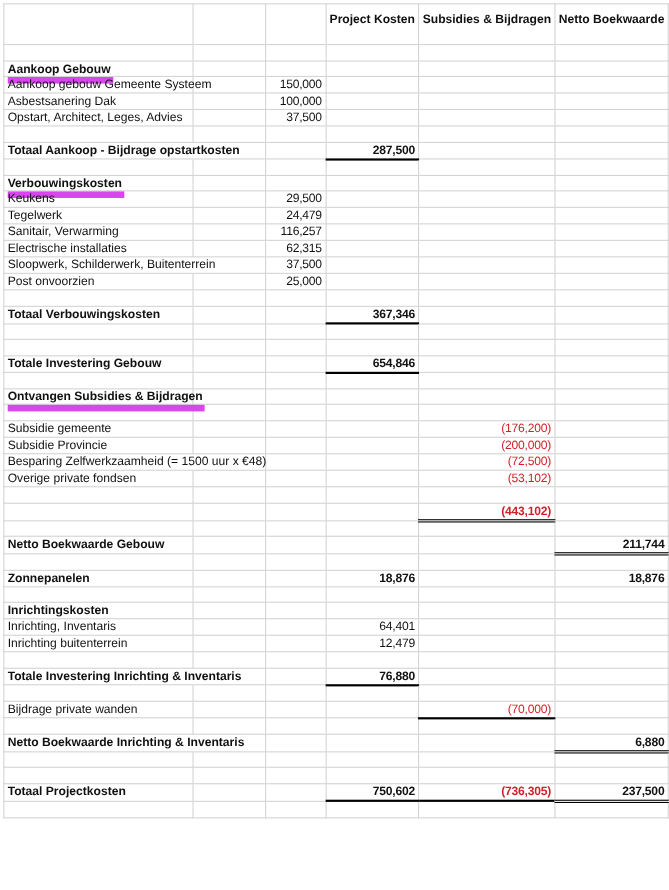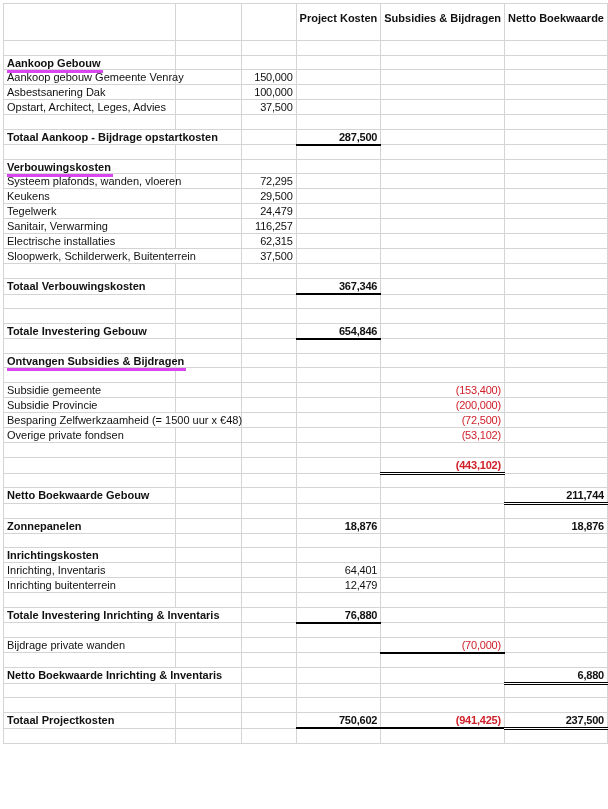--- a/index.html
+++ b/index.html
@@ -12,21 +12,21 @@
   .sheet td {
     border: 1px solid #d4d4d4; padding: 0 3px; height: 14.6px; line-height: 14px;
     white-space: nowrap; overflow: visible; box-sizing: border-box;
   }
   .sheet tr.hdr td { height: 37px; vertical-align: top; padding-top: 7px; line-height: 14px; }
   .sheet td.lbl { position: relative; }
   .sheet td.lbl span.ov { position: absolute; left: 3px; top: 0; white-space: nowrap; z-index: 2; background: transparent; }
   .sheet td.num { text-align: right; font-family: "Liberation Sans Narrow", "Liberation Sans", sans-serif; letter-spacing: -0.2px; }
   .hcell { text-align: center; font-weight: bold; }
   .bold { font-weight: bold; }
-  .ul span.ov { border-bottom: 3px solid #d946ef; padding-right: 2px; }
+  .ul span.ov { border-bottom: 6px solid #d946ef; padding-right: 2px; }
   .red { color: #d0202a; }
   .tb { border-top: 1.5px solid #000 !important; }
   .bb { border-bottom: 2px solid #000 !important; }
   .dbl { border-bottom: 3px double #000 !important; }
   .noline-left { border-left-color: transparent !important; }
   .noline-right { border-right-color: transparent !important; }
 </style>
 </head>
 <body>
 
@@ -61,21 +61,21 @@
           <span class="ov">Aankoop Gebouw</span>
         </td>
         <td></td>
         <td></td>
         <td></td>
         <td></td>
         <td></td>
       </tr>
       <tr>
         <td class="lbl">
-          <span class="ov">Aankoop gebouw Gemeente Venray</span>
+          <span class="ov">Aankoop gebouw Gemeente Systeem</span>
         </td>
         <td></td>
         <td class="num">150,000</td>
         <td></td>
         <td></td>
         <td></td>
       </tr>
       <tr>
         <td class="lbl">
           <span class="ov">Asbestsanering Dak</span>
@@ -127,30 +127,20 @@
           <span class="ov">Verbouwingskosten</span>
         </td>
         <td></td>
         <td></td>
         <td></td>
         <td></td>
         <td></td>
       </tr>
       <tr>
         <td class="lbl">
-          <span class="ov">Systeem plafonds, wanden, vloeren</span>
-        </td>
-        <td></td>
-        <td class="num">72,295</td>
-        <td></td>
-        <td></td>
-        <td></td>
-      </tr>
-      <tr>
-        <td class="lbl">
           <span class="ov">Keukens</span>
         </td>
         <td></td>
         <td class="num">29,500</td>
         <td></td>
         <td></td>
         <td></td>
       </tr>
       <tr>
         <td class="lbl">
@@ -186,20 +176,30 @@
         <td class="lbl noline-right">
           <span class="ov">Sloopwerk, Schilderwerk, Buitenterrein</span>
         </td>
         <td class="noline-left"></td>
         <td class="num">37,500</td>
         <td></td>
         <td></td>
         <td></td>
       </tr>
       <tr>
+        <td class="lbl">
+          <span class="ov">Post onvoorzien</span>
+        </td>
+        <td></td>
+        <td class="num">25,000</td>
+        <td></td>
+        <td></td>
+        <td></td>
+      </tr>
+      <tr>
         <td></td>
         <td></td>
         <td></td>
         <td></td>
         <td></td>
         <td></td>
       </tr>
       <tr>
         <td class="lbl bold">
           <span class="ov">Totaal Verbouwingskosten</span>
@@ -262,21 +262,21 @@
         <td></td>
         <td></td>
       </tr>
       <tr>
         <td class="lbl">
           <span class="ov">Subsidie gemeente</span>
         </td>
         <td></td>
         <td></td>
         <td></td>
-        <td class="num red">(153,400)</td>
+        <td class="num red">(176,200)</td>
         <td></td>
       </tr>
       <tr>
         <td class="lbl">
           <span class="ov">Subsidie Provincie</span>
         </td>
         <td></td>
         <td></td>
         <td></td>
         <td class="num red">(200,000)</td>
@@ -462,21 +462,21 @@
         <td></td>
         <td></td>
       </tr>
       <tr>
         <td class="lbl bold">
           <span class="ov">Totaal Projectkosten</span>
         </td>
         <td></td>
         <td></td>
         <td class="num bold tb bb" style="border-bottom-width: 2.5px;">750,602</td>
-        <td class="num red bold tb bb" style="border-bottom-width: 2.5px;">(941,425)</td>
+        <td class="num red bold tb bb" style="border-bottom-width: 2.5px;">(736,305)</td>
         <td class="num bold tb dbl">237,500</td>
       </tr>
       <tr>
         <td></td>
         <td></td>
         <td></td>
         <td></td>
         <td></td>
         <td></td>
       </tr>

